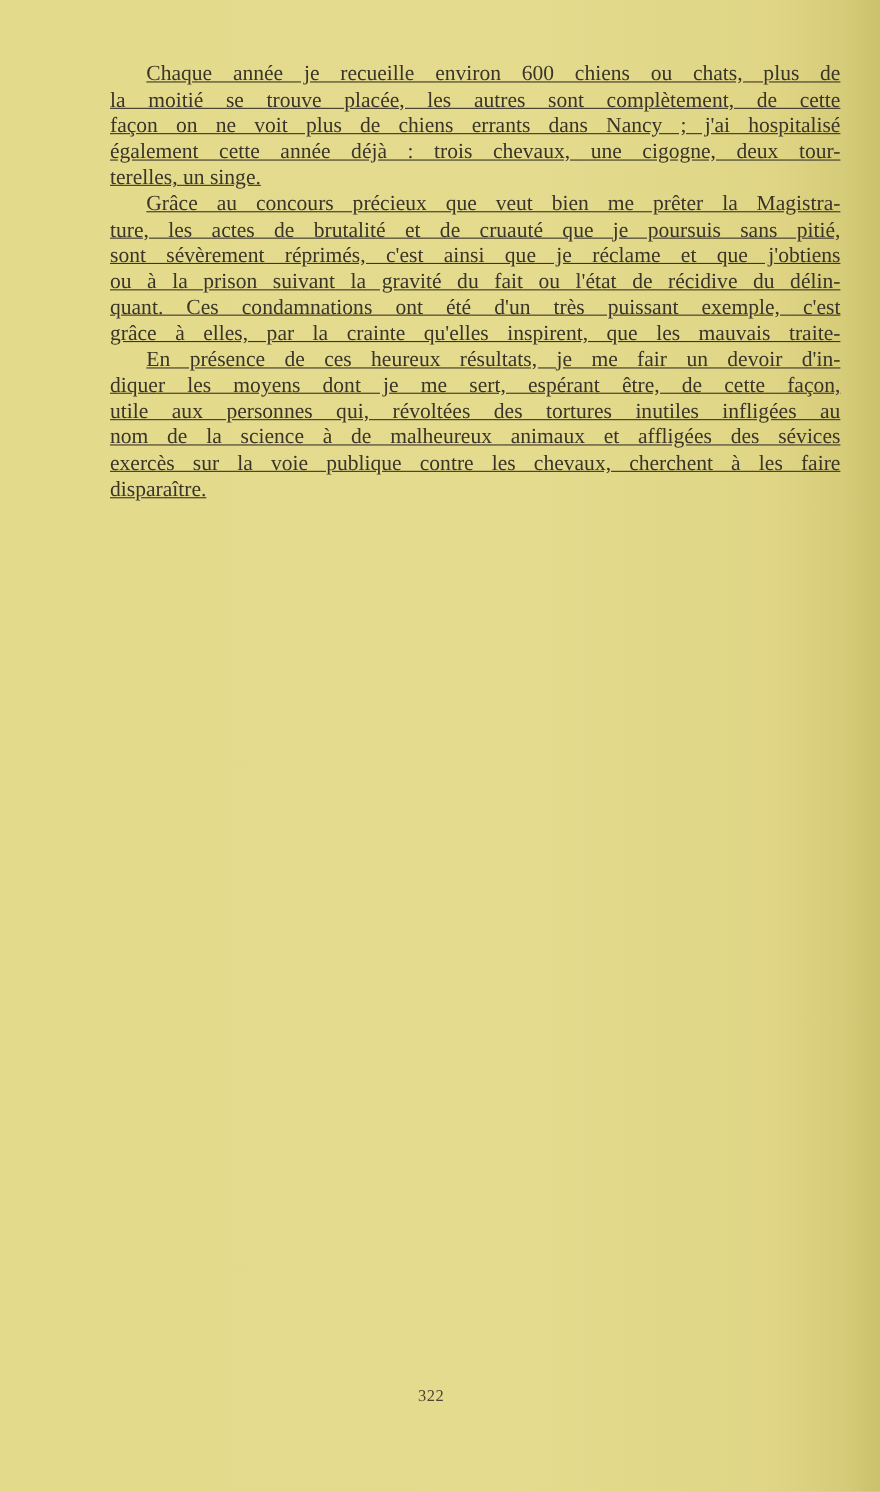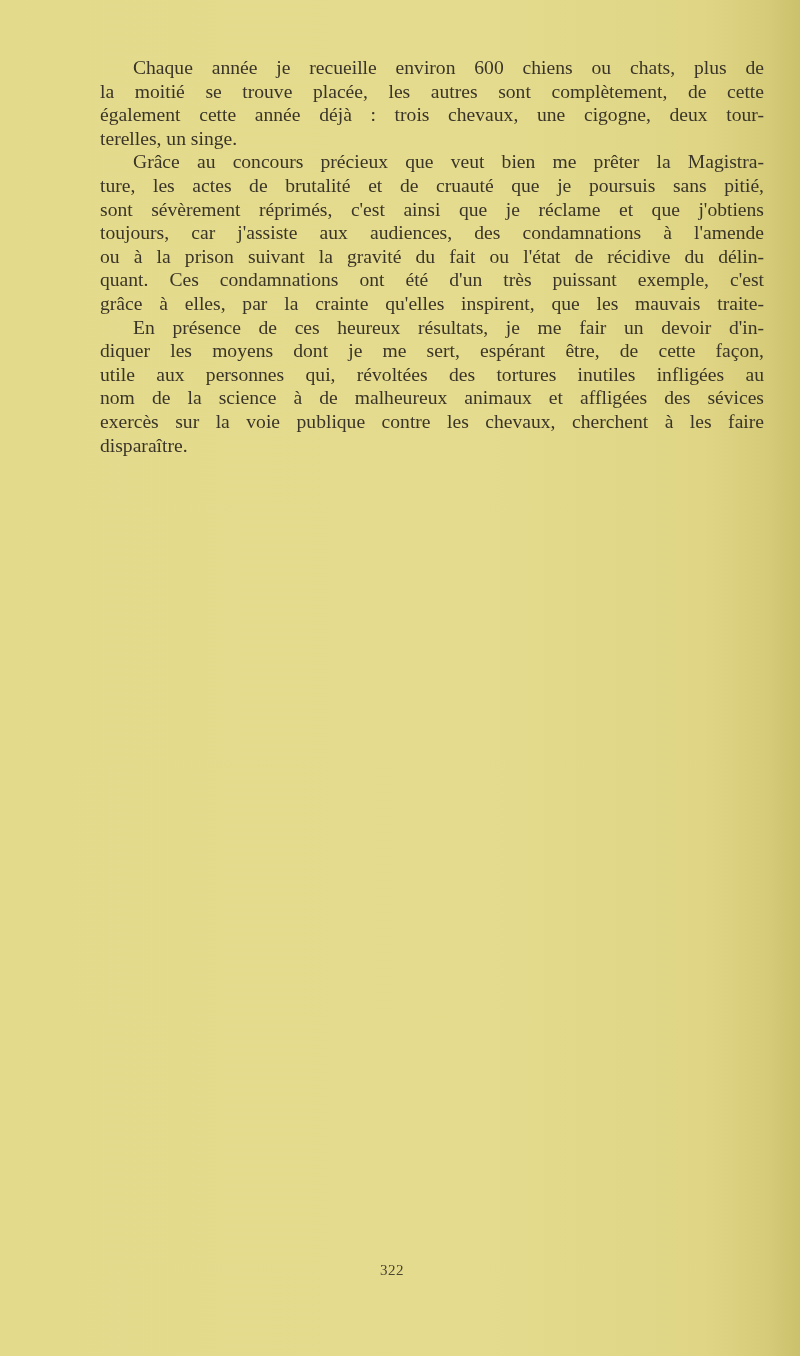--- a/index.html
+++ b/index.html
@@ -18,45 +18,46 @@
     color: #3a3528;
     font-family: "Liberation Serif", "DejaVu Serif", serif;
     font-size: 19.6px;
     line-height: 23.6px;
     text-align: justify;
   }
   .line {
     display: block; white-space: nowrap;
     text-align: justify; text-align-last: justify;
     height: 23.6px;
+    text-decoration: underline;
   }
   .line.last { text-align-last: left; }
   .line.indent { padding-left: 33px; }
   .page-number {
     position: absolute; left: 380px; top: 1262px; width: 40px; 
     font-family: Liberation Serif, serif;
     font-size: 15px; color: #4a4532; letter-spacing: 0.5px;
   }
 </style>
 </head>
 <body>
 
 <div class="page">
   <div class="text-block">
     <div>
       <span class="line indent">Chaque année je recueille environ 600 chiens ou chats, plus de</span>
       <span class="line">la moitié se trouve placée, les autres sont complètement, de cette</span>
+      <span class="line">façon on ne voit plus de chiens errants dans Nancy ; j'ai hospitalisé</span>
       <span class="line">également cette année déjà : trois chevaux, une cigogne, deux tour-</span>
       <span class="line last">terelles, un singe.</span>
     </div>
     <div>
       <span class="line indent">Grâce au concours précieux que veut bien me prêter la Magistra-</span>
       <span class="line">ture, les actes de brutalité et de cruauté que je poursuis sans pitié,</span>
       <span class="line">sont sévèrement réprimés, c'est ainsi que je réclame et que j'obtiens</span>
-      <span class="line">toujours, car j'assiste aux audiences, des condamnations à l'amende</span>
       <span class="line">ou à la prison suivant la gravité du fait ou l'état de récidive du délin-</span>
       <span class="line">quant. Ces condamnations ont été d'un très puissant exemple, c'est</span>
       <span class="line">grâce à elles, par la crainte qu'elles inspirent, que les mauvais traite-</span>
     </div>
     <div>
       <span class="line indent">En présence de ces heureux résultats, je me fair un devoir d'in-</span>
       <span class="line">diquer les moyens dont je me sert, espérant être, de cette façon,</span>
       <span class="line">utile aux personnes qui, révoltées des tortures inutiles infligées au</span>
       <span class="line">nom de la science à de malheureux animaux et affligées des sévices</span>
       <span class="line">exercès sur la voie publique contre les chevaux, cherchent à les faire</span>

